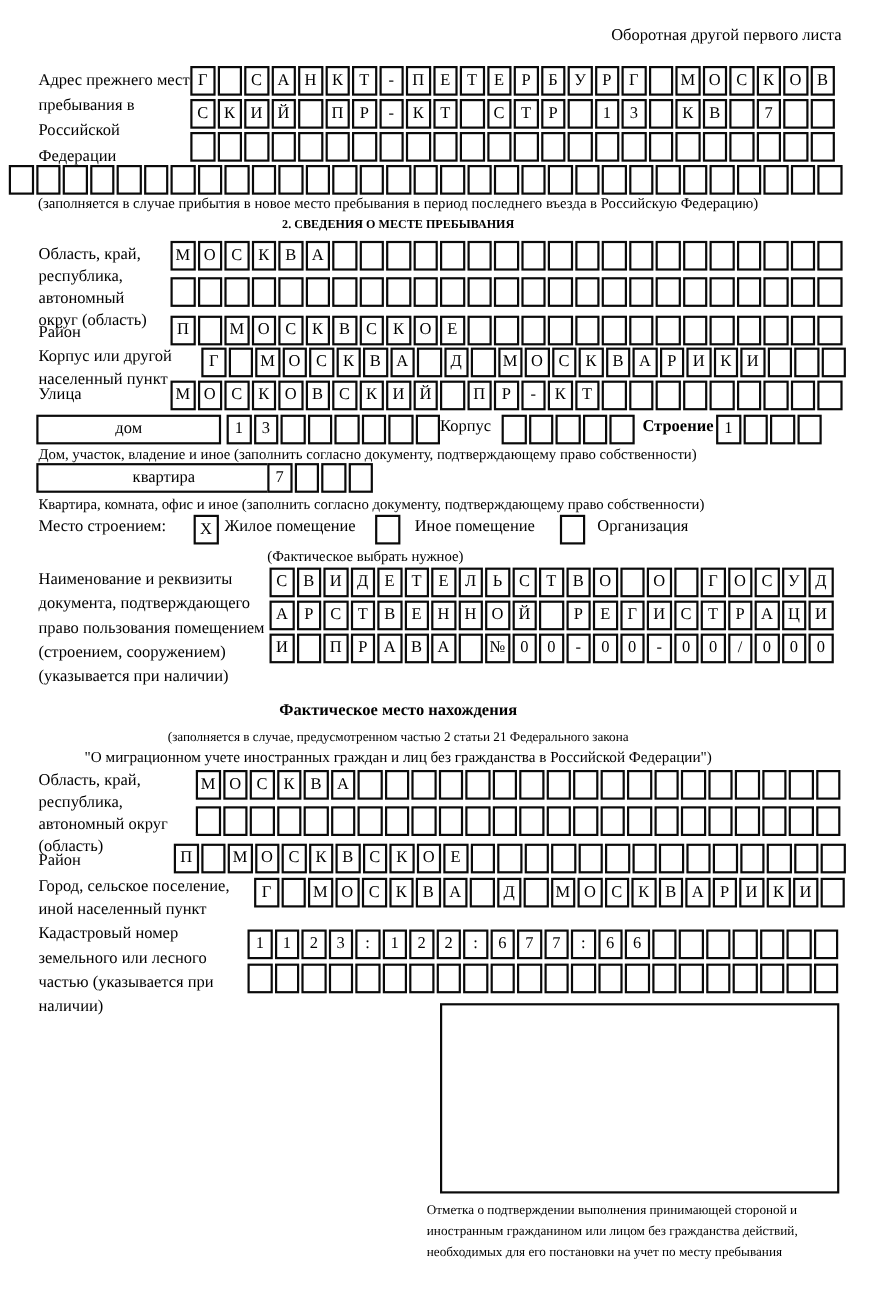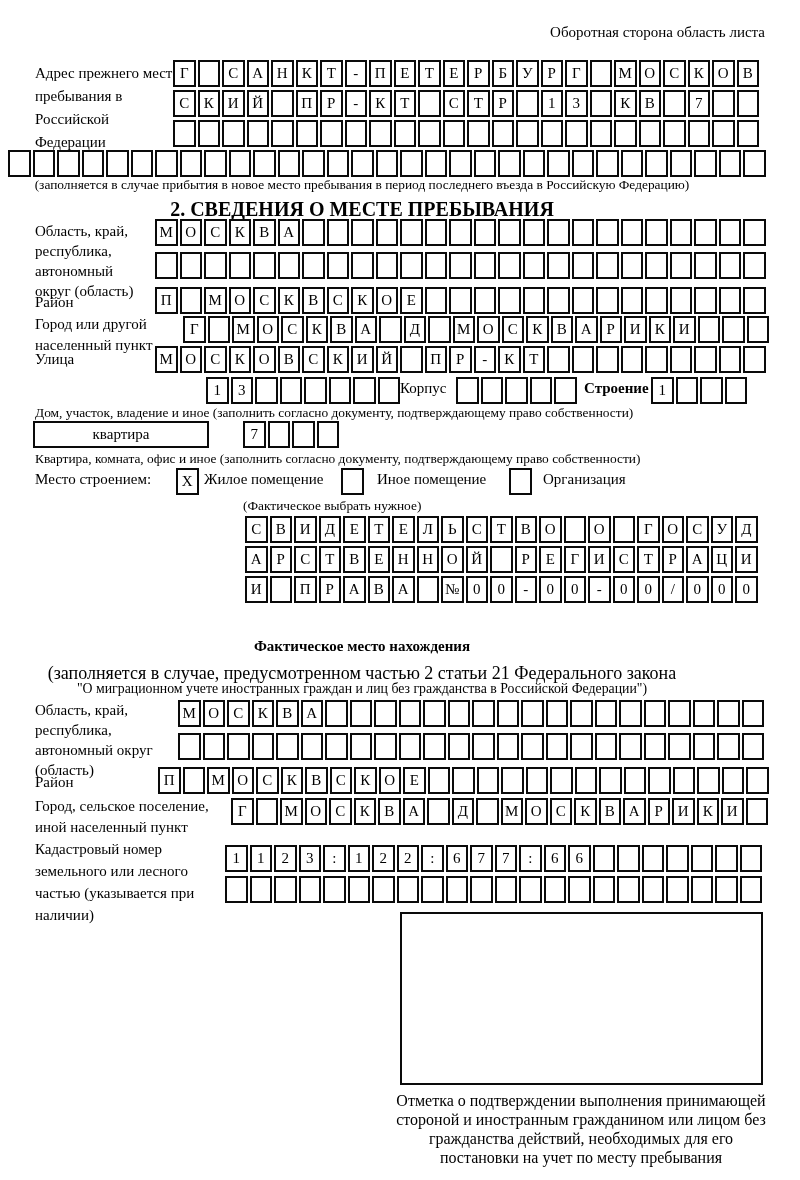--- a/index.html
+++ b/index.html
@@ -19,31 +19,31 @@
   .bigbox{
     box-sizing:border-box;height:27px;border:2px solid #0a0a0a;
     display:flex;align-items:center;justify-content:center;font-size:15px;background:#fff;
   }
   .chk{
     box-sizing:border-box;width:22.5px;height:27px;border:2px solid #0a0a0a;
     display:inline-block;text-align:center;font-size:15px;line-height:23px;background:#fff;
   }
   .caption{font-size:13.4px;}
   .center{width:724px;left:0;text-align:center;}
-  .hdr{font-weight:bold;font-size:20px;font-family:Liberation Serif, serif;}
+  .hdr{font-weight:bold;font-size:11px;font-family:Liberation Serif, serif;}
   .topright{right:35px;top:24px;font-size:15px;}
   .stampbox{box-sizing:border-box;border:2px solid #0a0a0a;background:#fff;}
-  .stampnote{font-size:16px;text-align:center;line-height:19px;}
+  .stampnote{font-size:12px;line-height:19px;}
 </style>
 </head>
 <body>
 
 <div class="page">
 
-  <div class="abs topright">Оборотная сторона область листа</div>
+  <div class="abs topright">Оборотная другой первого листа</div>
 
   <div class="abs lbl lh23" style="left:35px;top:62px;width:145px;">Адрес прежнего места пребывания в Российской Федерации</div>
   <div class="abs boxrow" style="left:173px;top:60px;">
       <span class="cell">Г</span>
       <span class="cell"></span>
       <span class="cell">С</span>
       <span class="cell">А</span>
       <span class="cell">Н</span>
       <span class="cell">К</span>
       <span class="cell">Т</span>
@@ -232,21 +232,21 @@
       <span class="cell"></span>
       <span class="cell"></span>
       <span class="cell"></span>
       <span class="cell"></span>
       <span class="cell"></span>
       <span class="cell"></span>
       <span class="cell"></span>
       <span class="cell"></span>
     </div>
 
-  <div class="abs lbl" style="left:35px;top:314px;width:148px;">Город или другой населенный пункт</div>
+  <div class="abs lbl" style="left:35px;top:314px;width:148px;">Корпус или другой населенный пункт</div>
   <div class="abs boxrow" style="left:183px;top:316px;">
       <span class="cell">Г</span>
       <span class="cell"></span>
       <span class="cell">М</span>
       <span class="cell">О</span>
       <span class="cell">С</span>
       <span class="cell">К</span>
       <span class="cell">В</span>
       <span class="cell">А</span>
       <span class="cell"></span>
@@ -289,20 +289,21 @@
       <span class="cell"></span>
       <span class="cell"></span>
       <span class="cell"></span>
       <span class="cell"></span>
       <span class="cell"></span>
       <span class="cell"></span>
       <span class="cell"></span>
       <span class="cell"></span>
     </div>
 
+  <div class="abs bigbox" style="left:33px;top:377px;width:168px;">дом</div>
   <div class="abs boxrow" style="left:206px;top:377px;">
       <span class="cell">1</span>
       <span class="cell">3</span>
       <span class="cell"></span>
       <span class="cell"></span>
       <span class="cell"></span>
       <span class="cell"></span>
       <span class="cell"></span>
       <span class="cell"></span>
     </div>
@@ -316,38 +317,39 @@
     </div>
   <div class="abs" style="left:584px;top:380px;font-weight:bold;">Строение</div>
   <div class="abs boxrow" style="left:651px;top:377px;">
       <span class="cell">1</span>
       <span class="cell"></span>
       <span class="cell"></span>
       <span class="cell"></span>
     </div>
   <div class="abs caption" style="left:35px;top:405px;">Дом, участок, владение и иное (заполнить согласно документу, подтверждающему право собственности)</div>
 
-  <div class="abs bigbox" style="left:33px;top:421px;width:176px;">квартира</div>
+  <div class="abs bigbox" style="left:33px;top:421px;width:232px;">квартира</div>
   <div class="abs boxrow" style="left:243px;top:421px;">
       <span class="cell">7</span>
       <span class="cell"></span>
       <span class="cell"></span>
       <span class="cell"></span>
     </div>
   <div class="abs caption" style="left:35px;top:451px;">Квартира, комната, офис и иное (заполнить согласно документу, подтверждающему право собственности)</div>
 
   <div class="abs" style="left:35px;top:471px;">Место строением:</div>
   <span class="abs chk" style="left:176px;top:468px;">X</span>
   <div class="abs" style="left:204px;top:471px;">Жилое помещение</div>
   <span class="abs chk" style="left:341px;top:468px;"></span>
   <div class="abs" style="left:377px;top:471px;">Иное помещение</div>
   <span class="abs chk" style="left:509px;top:468px;"></span>
   <div class="abs" style="left:543px;top:471px;">Организация</div>
   <div class="abs caption" style="left:243px;top:498px;">(Фактическое выбрать нужное)</div>
 
+  <div class="abs lbl" style="left:35px;top:516px;width:210px;line-height:22px;">Наименование и реквизиты документа, подтверждающего право пользования помещением (строением, сооружением) (указывается при наличии)</div>
   <div class="abs boxrow" style="left:245px;top:516px;">
       <span class="cell">С</span>
       <span class="cell">В</span>
       <span class="cell">И</span>
       <span class="cell">Д</span>
       <span class="cell">Е</span>
       <span class="cell">Т</span>
       <span class="cell">Е</span>
       <span class="cell">Л</span>
       <span class="cell">Ь</span>
@@ -405,21 +407,21 @@
       <span class="cell">-</span>
       <span class="cell">0</span>
       <span class="cell">0</span>
       <span class="cell">/</span>
       <span class="cell">0</span>
       <span class="cell">0</span>
       <span class="cell">0</span>
     </div>
 
   <div class="abs center" style="top:638px;font-weight:bold;">Фактическое место нахождения</div>
-  <div class="abs caption center" style="top:663px;font-size:18px;">(заполняется в случае, предусмотренном частью 2 статьи 21 Федерального закона</div>
+  <div class="abs caption center" style="top:663px;font-size:12px;">(заполняется в случае, предусмотренном частью 2 статьи 21 Федерального закона</div>
   <div class="abs caption center" style="top:681px;font-size:13.8px;">"О миграционном учете иностранных граждан и лиц без гражданства в Российской Федерации")</div>
 
   <div class="abs lbl" style="left:35px;top:700px;width:132px;line-height:20px;">Область, край, республика, автономный округ (область)</div>
   <div class="abs boxrow" style="left:178px;top:700px;">
       <span class="cell">М</span>
       <span class="cell">О</span>
       <span class="cell">С</span>
       <span class="cell">К</span>
       <span class="cell">В</span>
       <span class="cell">А</span>

